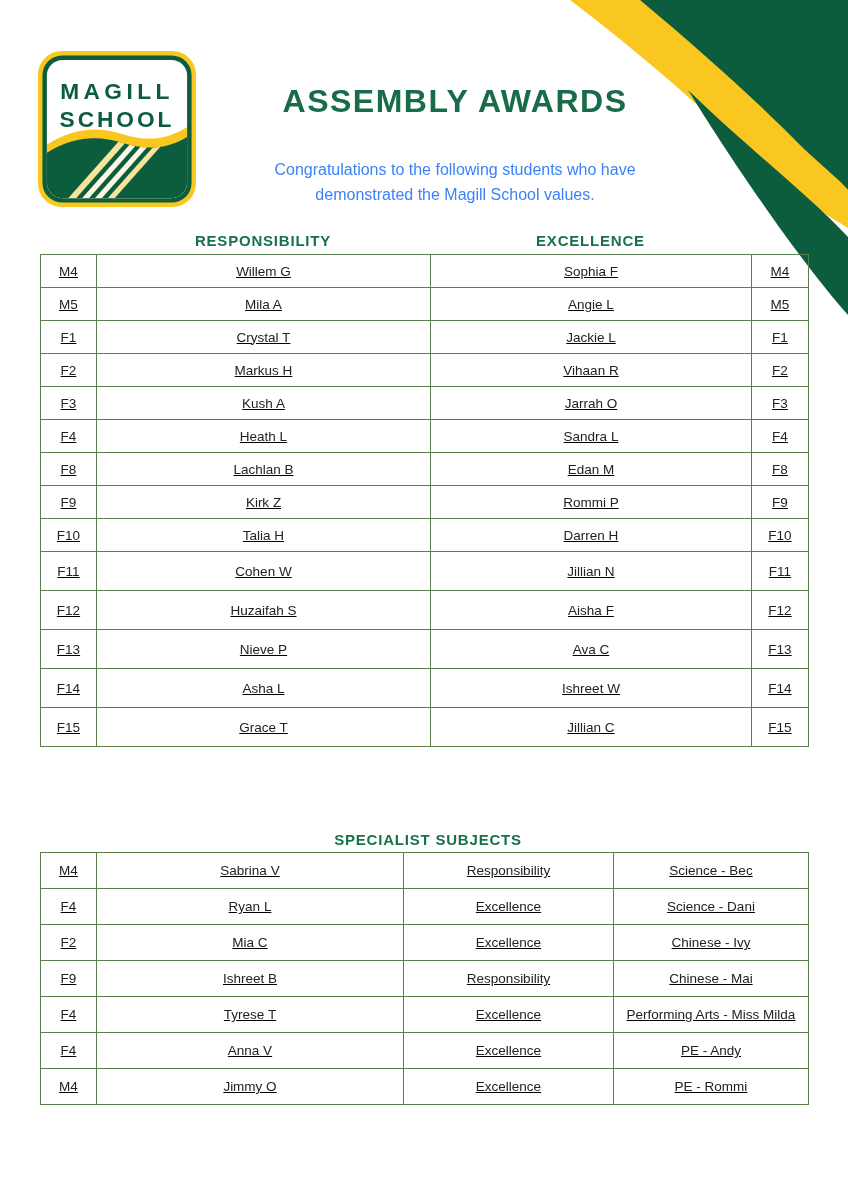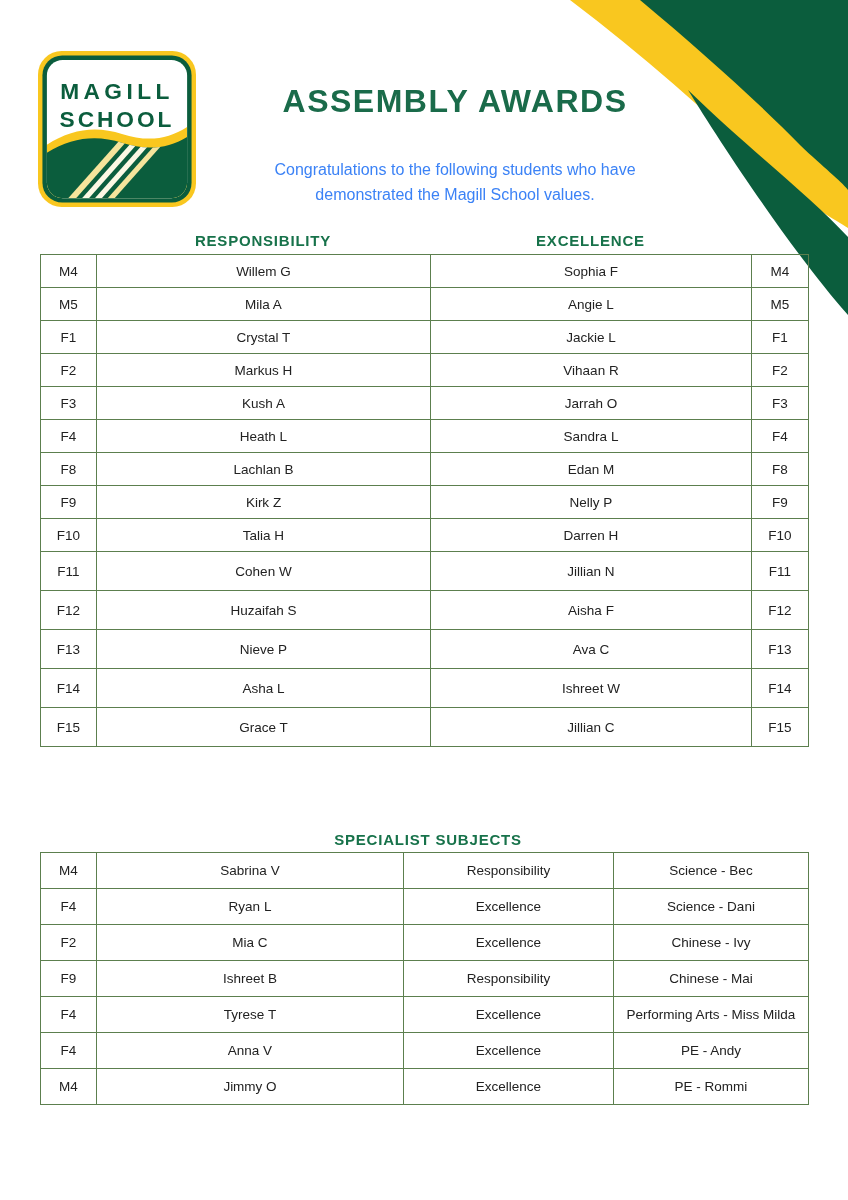--- a/index.html
+++ b/index.html
@@ -32,21 +32,21 @@
   
   .col-headers { position: absolute; left: 40px; top: 232px; width: 768px; height: 20px; }
   .col-header {
     position: absolute; text-align: center; font-size: 15px; font-weight: bold;
     letter-spacing: 0.8px; color: #17724a;
   }
   .col-header.resp { left: 56px; width: 334px; }
   .col-header.exc  { left: 390px; width: 321px; }
 
   
-  table { border-collapse: collapse; table-layout: fixed; }
+  table { border-collapse: collapse; table-layout: fixed; text-decoration: underline; }
   td {
     border: 1.5px solid #5c7f4e;
     text-align: center; vertical-align: middle;
     font-size: 13.5px; color: #222222;
     overflow: hidden; white-space: nowrap;
   }
   .awards-table { position: absolute; left: 40px; top: 254px; width: 768px; }
   .awards-table td { height: 33px; }
   .awards-table tr:nth-child(n+10) td { height: 39px; }
 
@@ -154,21 +154,21 @@
         </tr>
         <tr>
           <td>F8</td>
           <td>Lachlan B</td>
           <td>Edan M</td>
           <td>F8</td>
         </tr>
         <tr>
           <td>F9</td>
           <td>Kirk Z</td>
-          <td>Nelly P</td>
+          <td>Rommi P</td>
           <td>F9</td>
         </tr>
         <tr>
           <td>F10</td>
           <td>Talia H</td>
           <td>Darren H</td>
           <td>F10</td>
         </tr>
         <tr>
           <td>F11</td>

